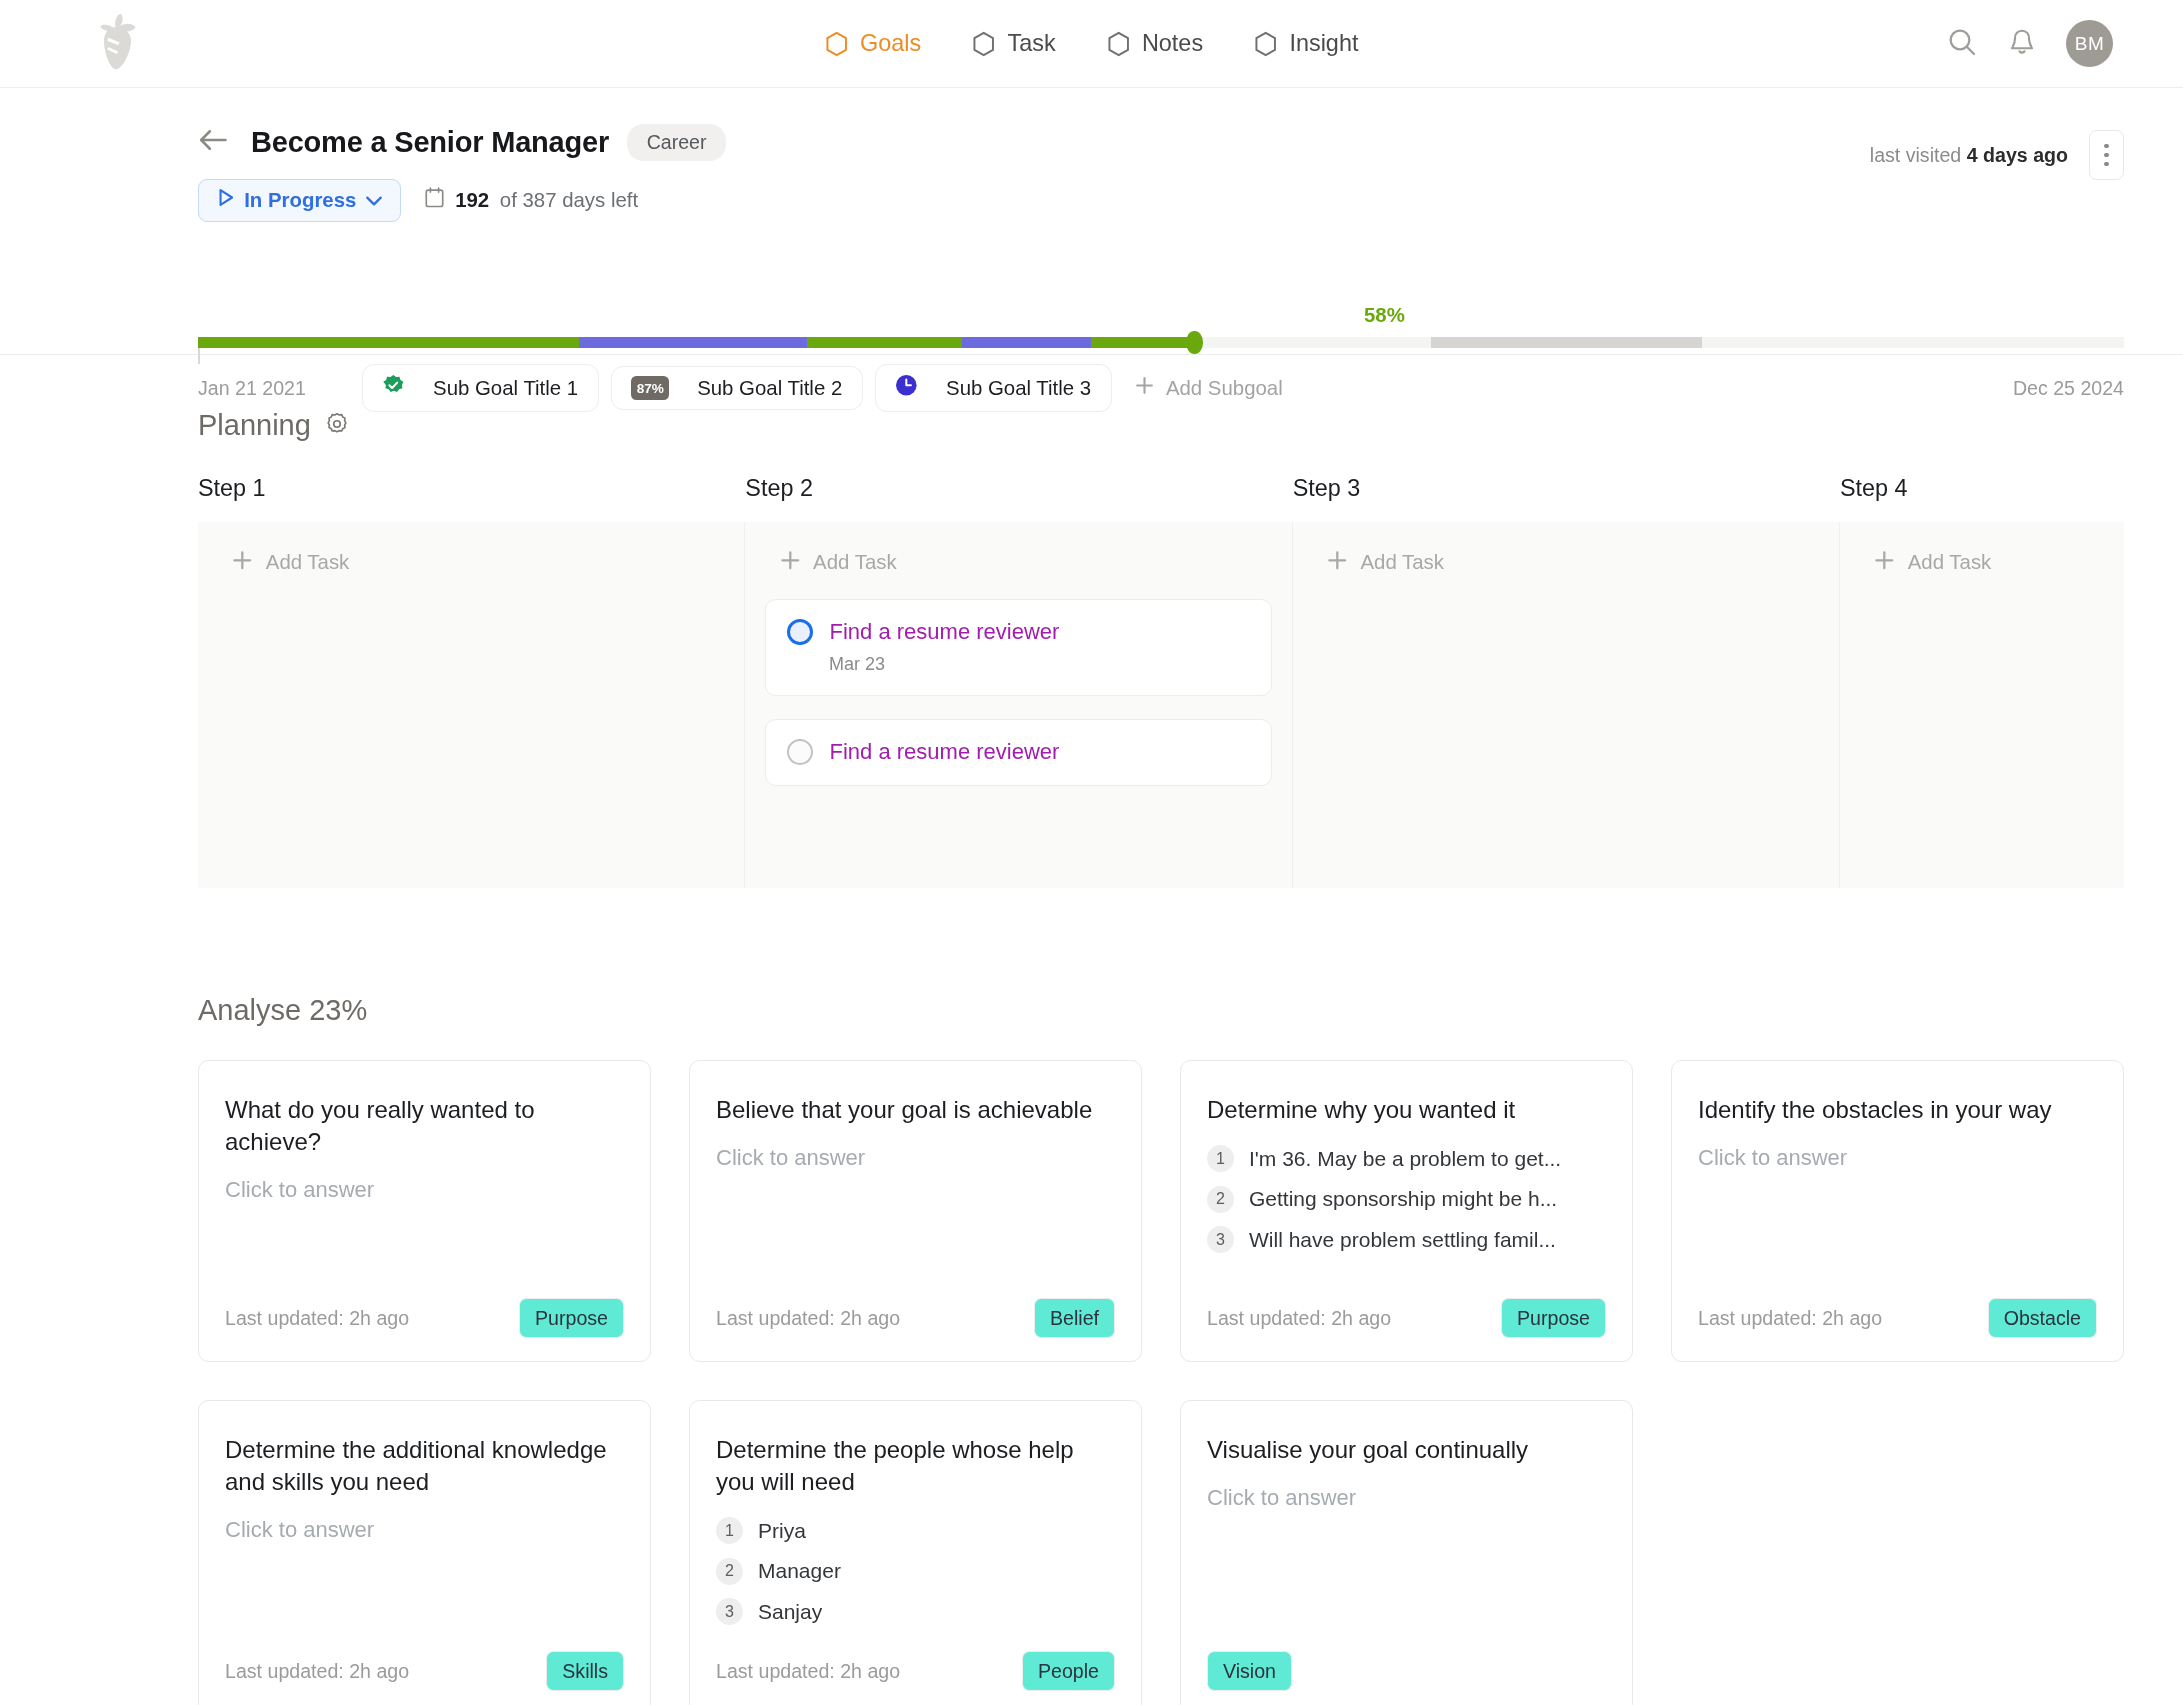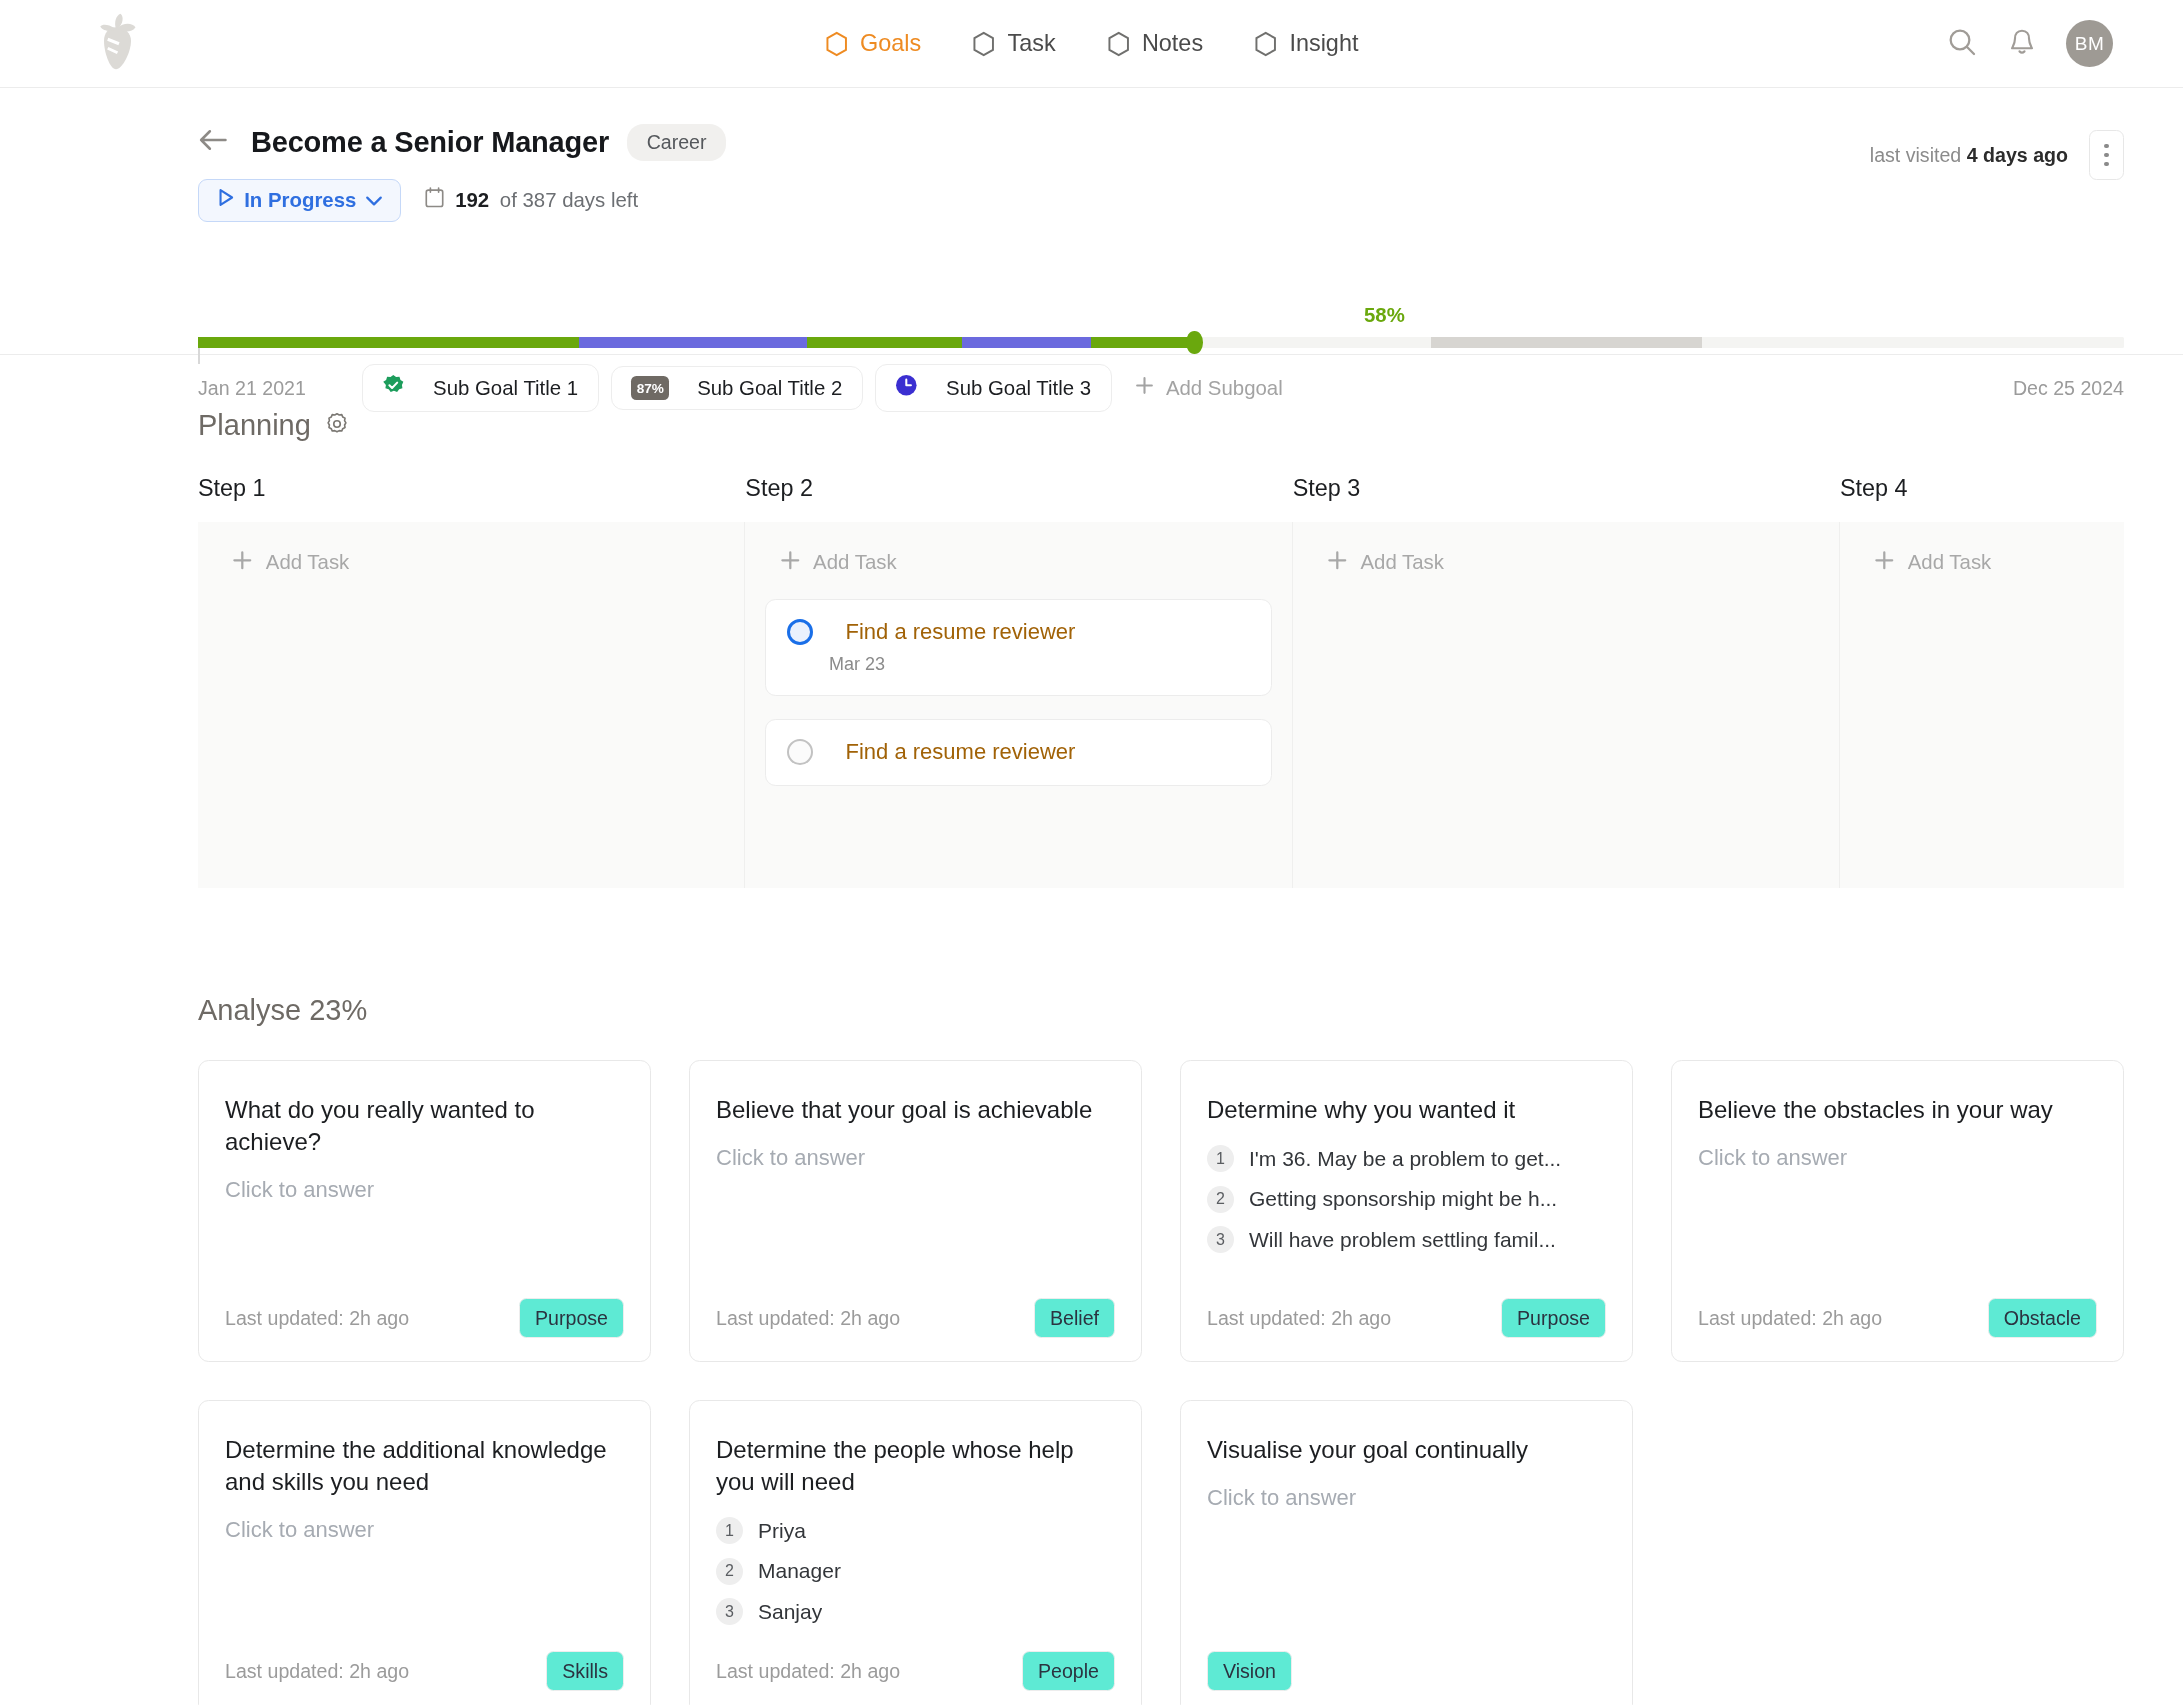--- a/index.html
+++ b/index.html
@@ -242,21 +242,21 @@
     margin-top: 22.6px;
     padding: 19.6px 21px;
     cursor: pointer;
   }
   .task-row { display: flex; align-items: center; gap: 16.6px; }
   .chk {
     width: 26px; height: 26px; border-radius: 50%;
     border: 3.8px solid #1a6fe8; background: #eaf1fd; flex: none;
   }
   .chk.plain { border: 2.3px solid #c2c2c2; background: #fbfbfb; }
-  .task-title { font-size: 22px; color: #a16207; margin-left: 16px; }
+  .task-title { font-size: 22px; color: #a21caf; }
   .task-date { font-size: 18px; color: #8b8b8b; margin: 9px 0 0 42px; }
 
   
   .analyse-title { font-size: 29px; color: #6e6a65; padding-top: 106px; }
   .cards-grid {
     display: grid;
     grid-template-columns: repeat(4, 1fr);
     gap: 38px;
     margin-top: 33px;
   }
@@ -609,21 +609,21 @@
           <span class="a-litext">Will have problem settling famil...</span>
         </div>
       </div>
       <div class="a-foot">
         <span class="a-updated">Last updated: 2h ago</span>
         <span class="a-chip">Purpose</span>
       </div>
     </div>
 
     <div class="a-card">
-      <div class="a-q">Believe the obstacles in your way</div>
+      <div class="a-q">Identify the obstacles in your way</div>
       <div class="a-click">Click to answer</div>
       <div class="a-foot">
         <span class="a-updated">Last updated: 2h ago</span>
         <span class="a-chip">Obstacle</span>
       </div>
     </div>
 
     <div class="a-card short">
       <div class="a-q">Determine the additional knowledge and skills you need</div>
       <div class="a-click">Click to answer</div>

